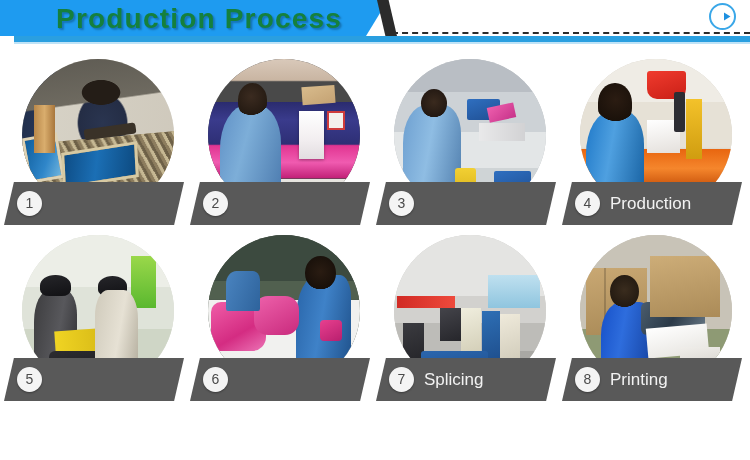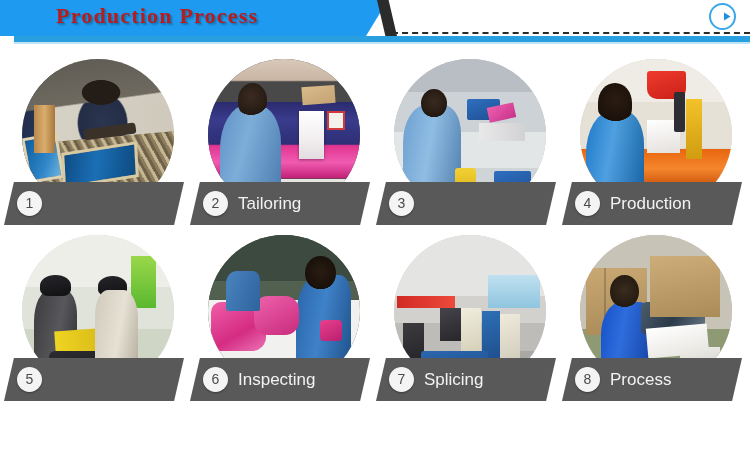--- a/index.html
+++ b/index.html
@@ -31,25 +31,25 @@
     left: -12px; top: 0;
     width: 400px; height: 36px;
     background: #1e9bf0;
     -webkit-clip-path: polygon(0 0, 100% 0, 94.5% 100%, 0 100%);
     clip-path: polygon(0 0, 100% 0, 94.5% 100%, 0 100%);
   }
 
   .hdr-title {
     position: absolute;
     left: 56px; top: 3px;
-    font-size: 22px;
+    font-size: 28px;
     font-weight: bold;
     letter-spacing: 1.2px;
-    color: #b91c1c;
-    font-family: Liberation Serif, serif;
+    color: #15803d;
+    font-family: Liberation Sans, sans-serif;
     text-shadow: 1px 1px 0 #1478bd, 2px 2px 2px rgba(0,0,0,0.25);
     white-space: nowrap;
   }
 
   .hdr-wedge {
     position: absolute;
     left: 377px; top: 0;
     width: 20px; height: 36px;
     background: #2b2b2b;
     -webkit-clip-path: polygon(0 0, 58% 0, 100% 100%, 42% 100%);
@@ -411,21 +411,20 @@
   <div class="cell" style="left:186px; top:55px;">
     <div class="photo-wrap">
         <div class="photo p2">
           <i class="ex1"></i>
           <i class="ex2"></i>
           <i class="ex3"></i>
         </div>
       </div>
     <div class="label-banner"></div>
     <div class="badge">2</div>
-    <div class="step-label">Tailoring</div>
   </div>
 
   <div class="cell" style="left:372px; top:55px;">
     <div class="photo-wrap">
         <div class="photo p3">
           <i class="ex1"></i>
           <i class="ex2"></i>
           <i class="ex3"></i>
           <i class="ex4"></i>
           <i class="ex5"></i>
@@ -467,21 +466,20 @@
     <div class="photo-wrap">
         <div class="photo p6">
           <i class="ex1"></i>
           <i class="ex2"></i>
           <i class="ex3"></i>
           <i class="ex4"></i>
         </div>
       </div>
     <div class="label-banner"></div>
     <div class="badge">6</div>
-    <div class="step-label">Inspecting</div>
   </div>
 
   <div class="cell" style="left:372px; top:231px;">
     <div class="photo-wrap">
         <div class="photo p7">
           <i class="ex1"></i>
           <i class="ex2"></i>
           <i class="ex3"></i>
           <i class="ex4"></i>
           <i class="ex5"></i>
@@ -498,16 +496,16 @@
         <div class="photo p8">
           <i class="ex1"></i>
           <i class="ex2"></i>
           <i class="ex3"></i>
           <i class="ex4"></i>
           <i class="ex5"></i>
         </div>
       </div>
     <div class="label-banner"></div>
     <div class="badge">8</div>
-    <div class="step-label">Process</div>
+    <div class="step-label">Printing</div>
   </div>
 
 </div>
 
 </body></html>

